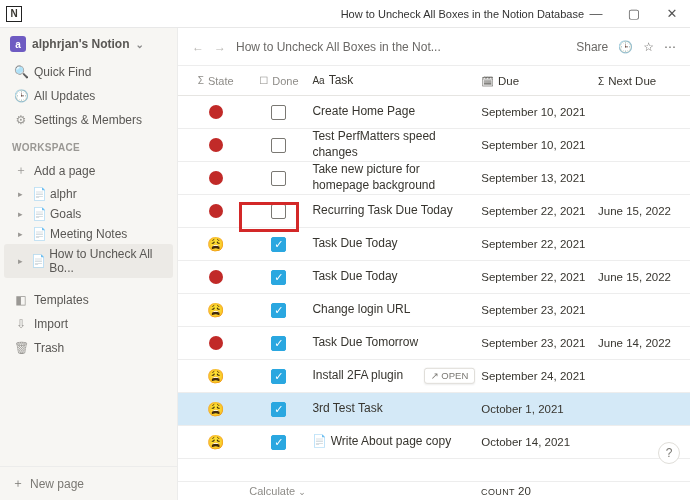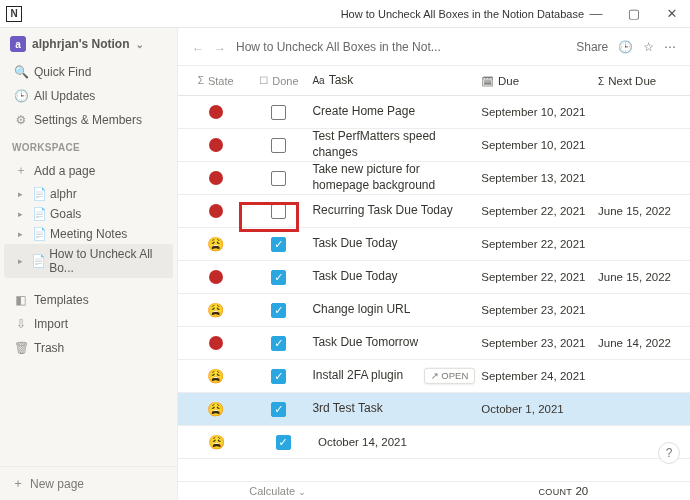--- a/index.html
+++ b/index.html
@@ -279,30 +279,31 @@
     <div class="c-next"><span></span></div>
           </div>
           <div class="row" style="position: relative;">
 
     <div class="c-state">
               <span class="face">😩</span>
             </div>
     <div class="c-done" style="position:relative">
               <span class="cb on"></span>
             </div>
+    <div class="c-task"><span>📄 Write About page copy</span></div>
     <div class="c-due"><span>October 14, 2021</span></div>
     <div class="c-next"><span></span></div>
           </div>
         </div>
       <div class="helpbtn">?</div>
     </div>
 
     <div class="footer">
       <div class="c-state"></div>
       <div class="c-done">
           <span><span>Calculate</span> <span style="font-size:9px">⌄</span></span>
         </div>
       <div class="c-task"></div>
-      <div class="c-due" style="text-align:right; padding-right:10px;"><span style="font-size:9px; letter-spacing:.04em;">COUNT</span> <span>20</span></div>
+      <div class="c-due" style="text-align:left; padding-right:10px;"><span style="font-size:9px; letter-spacing:.04em;">COUNT</span> <span>20</span></div>
       <div class="c-next"></div>
     </div>
   </main>
 </div>
 
 </body></html>

